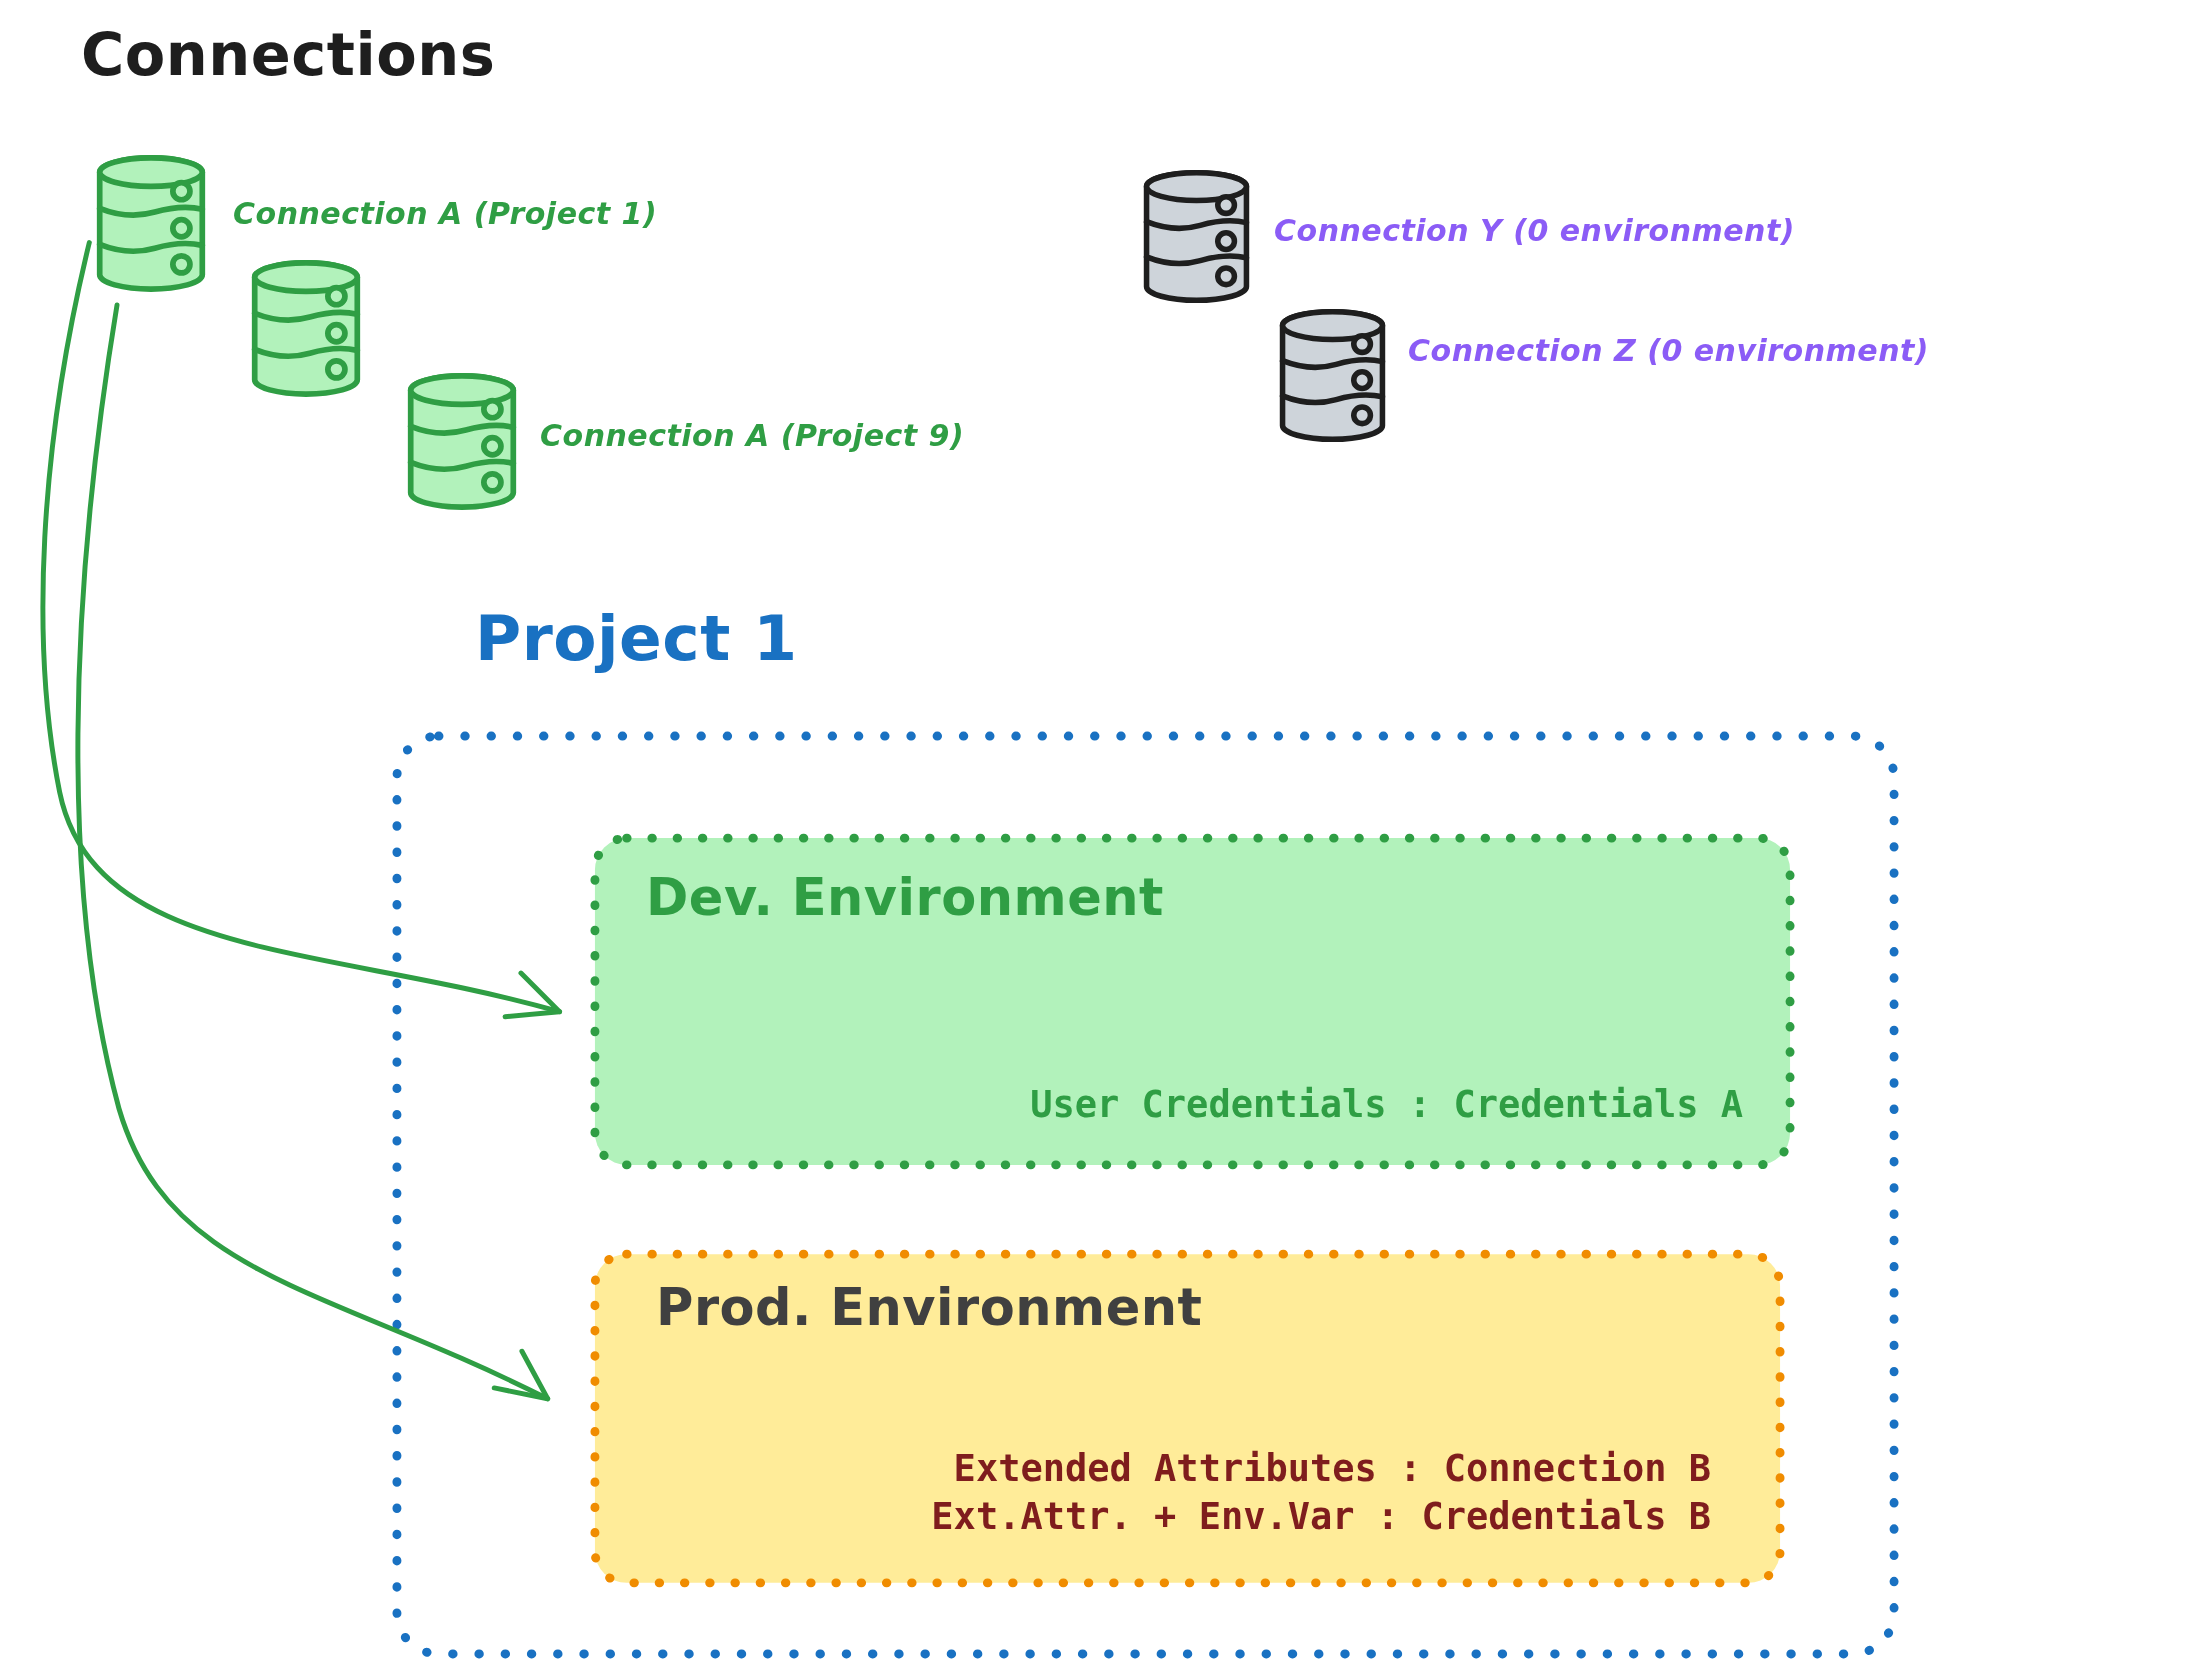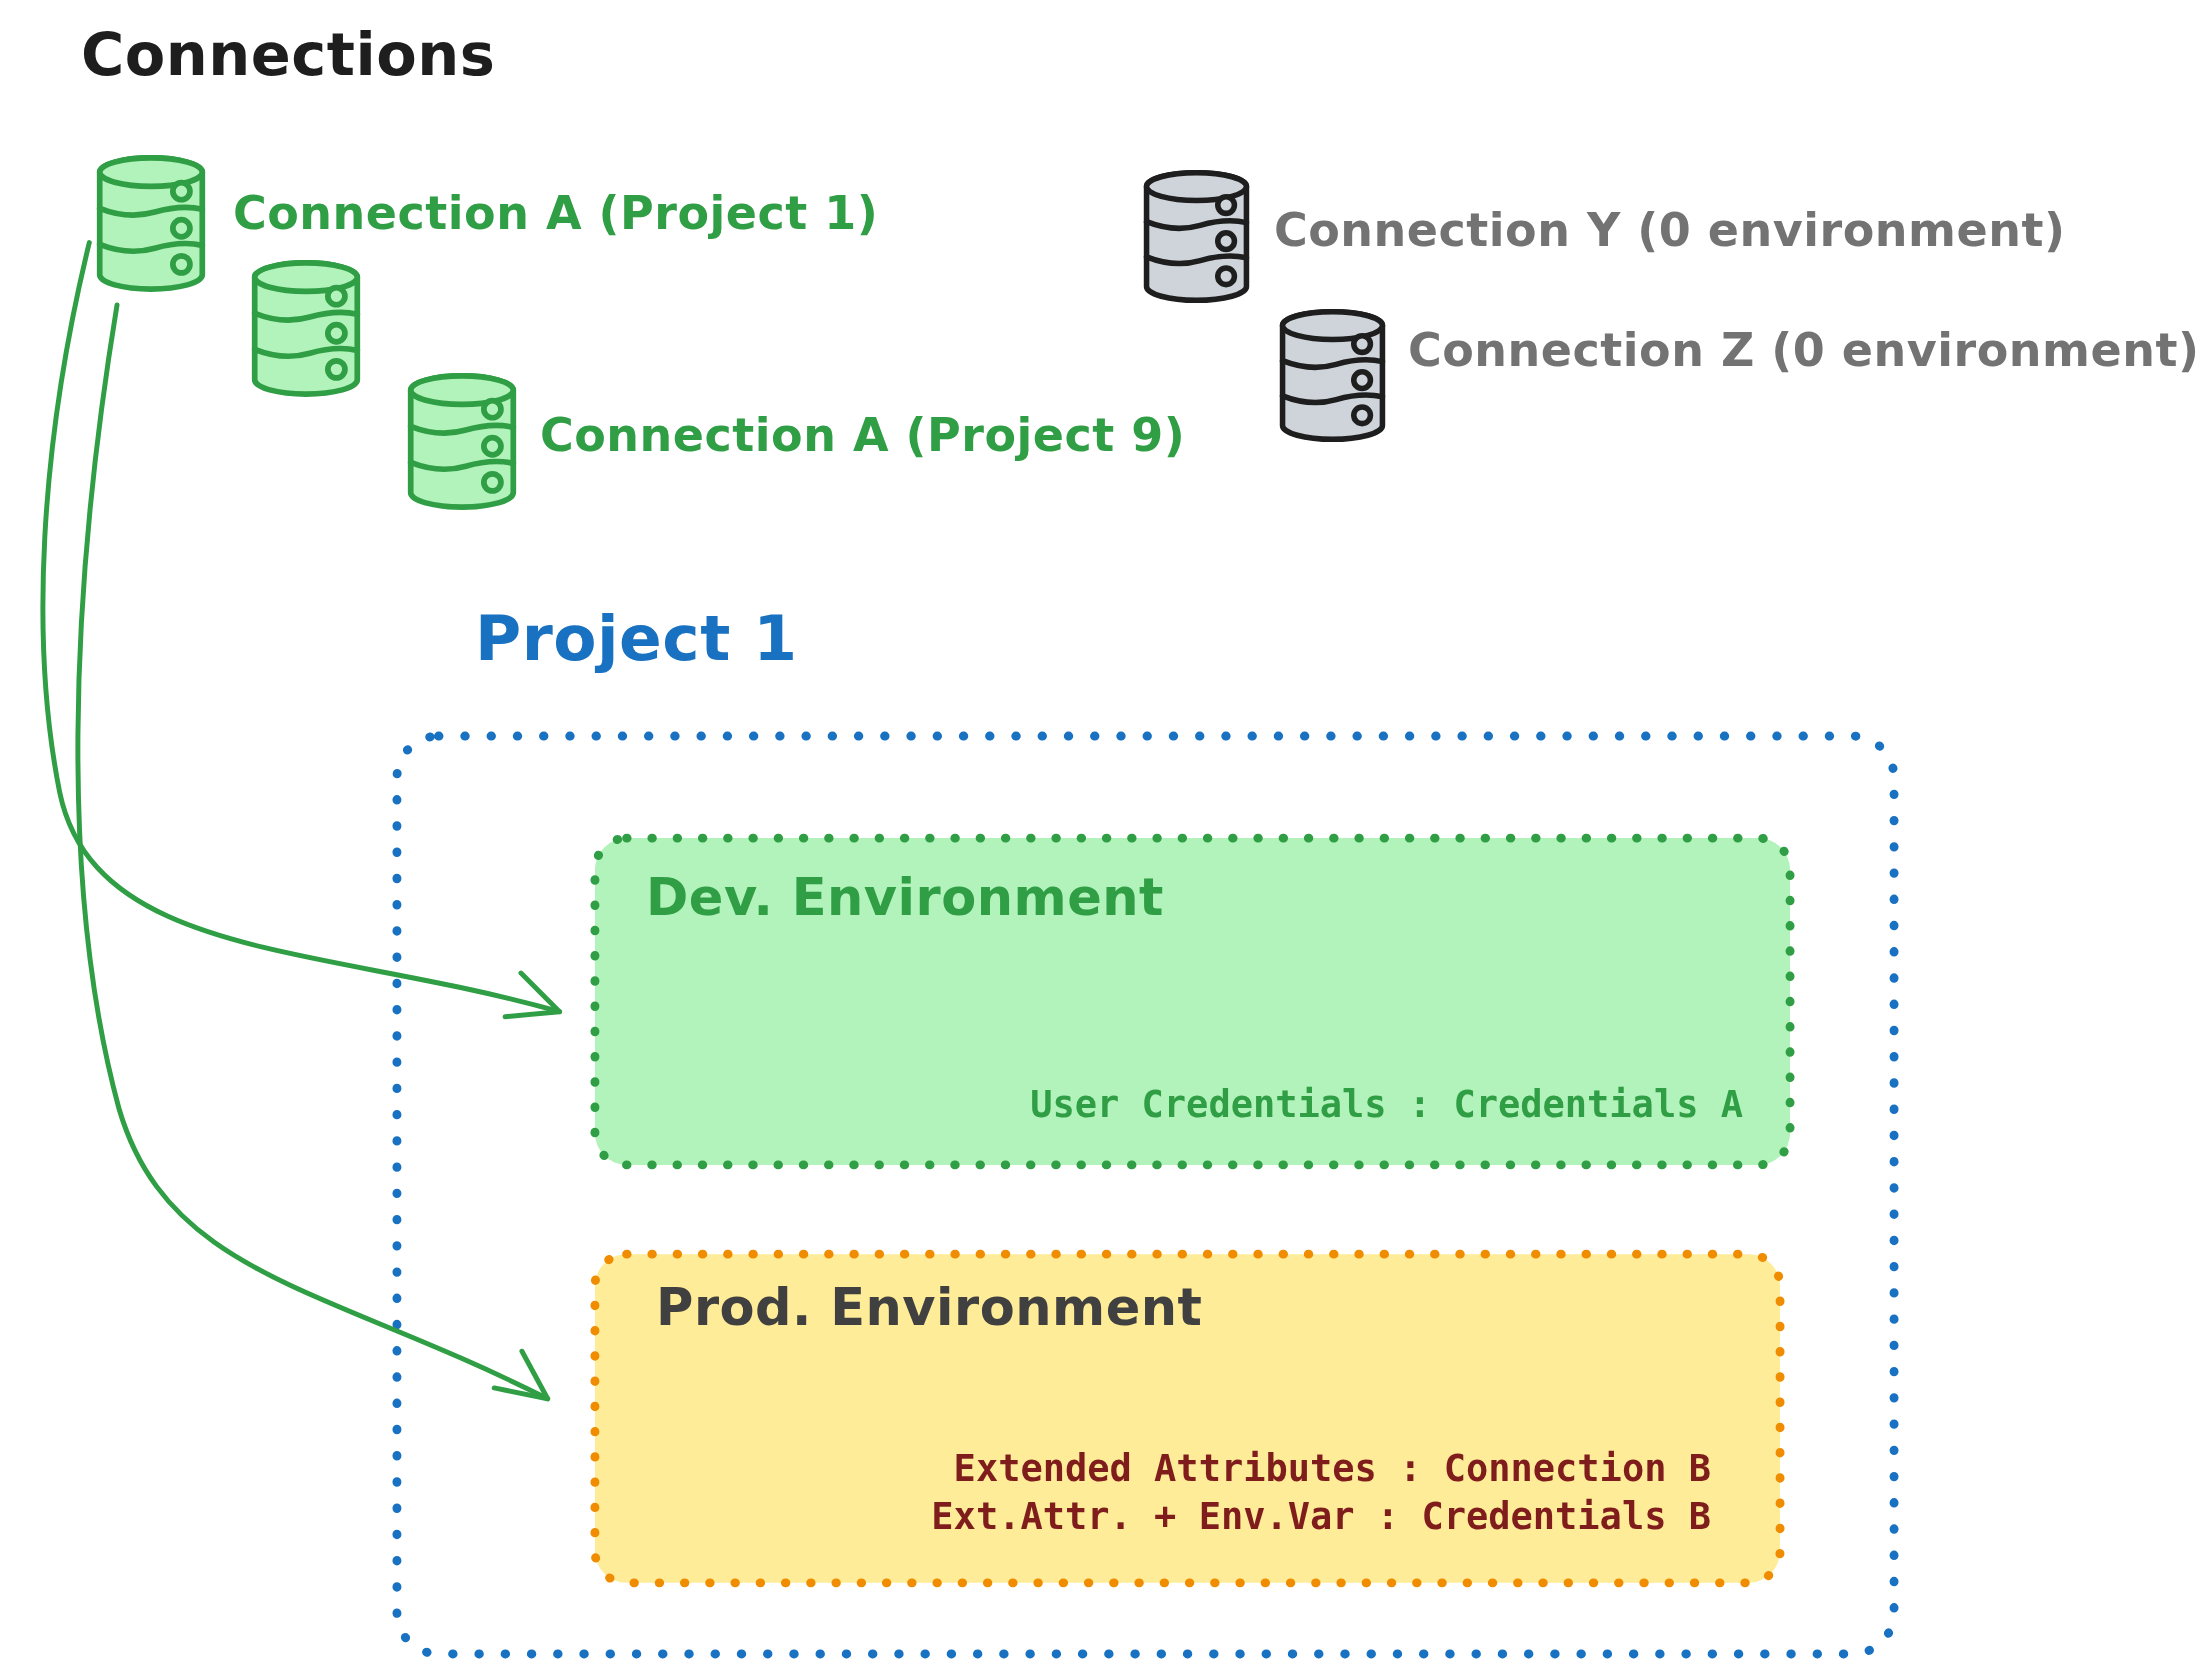--- a/index.html
+++ b/index.html
@@ -9,23 +9,23 @@
     background:#ffffff;
     overflow:hidden;
     font-family:"DejaVu Sans", sans-serif;
     color:#1e1e1e;
   }
   .abs { position:absolute; }
   .hand { font-weight:700; white-space:nowrap; letter-spacing:0.5px; }
 
   .diagram-title { left:81px; top:20px; font-size:59px; color:#1e1e1e; }
 
-  .conn-label { font-size:46px; line-height:55px; }
+  .conn-label { font-size:30px; line-height:55px;font-style:italic; }
   .conn-label.green { color:#2f9e44; }
-  .conn-label.gray  { color:#737373; }
+  .conn-label.gray  { color:#8b5cf6; }
 
   .db { display:block; }
   .db.green { --fill:#b2f2bb; --stroke:#2f9e44; }
   .db.gray  { --fill:#ced4da; --stroke:#1e1e1e; }
   .db-shape      { fill:var(--fill); stroke:var(--stroke); stroke-width:6; stroke-linecap:round; stroke-linejoin:round; }
   .db-sep        { fill:none; stroke:var(--stroke); stroke-width:6; stroke-linecap:round; }
   .db-port       { fill:var(--fill); stroke:var(--stroke); stroke-width:6; }
 
   .project-title { left:475px; top:602px; font-size:63px; color:#1971c2; }
 

